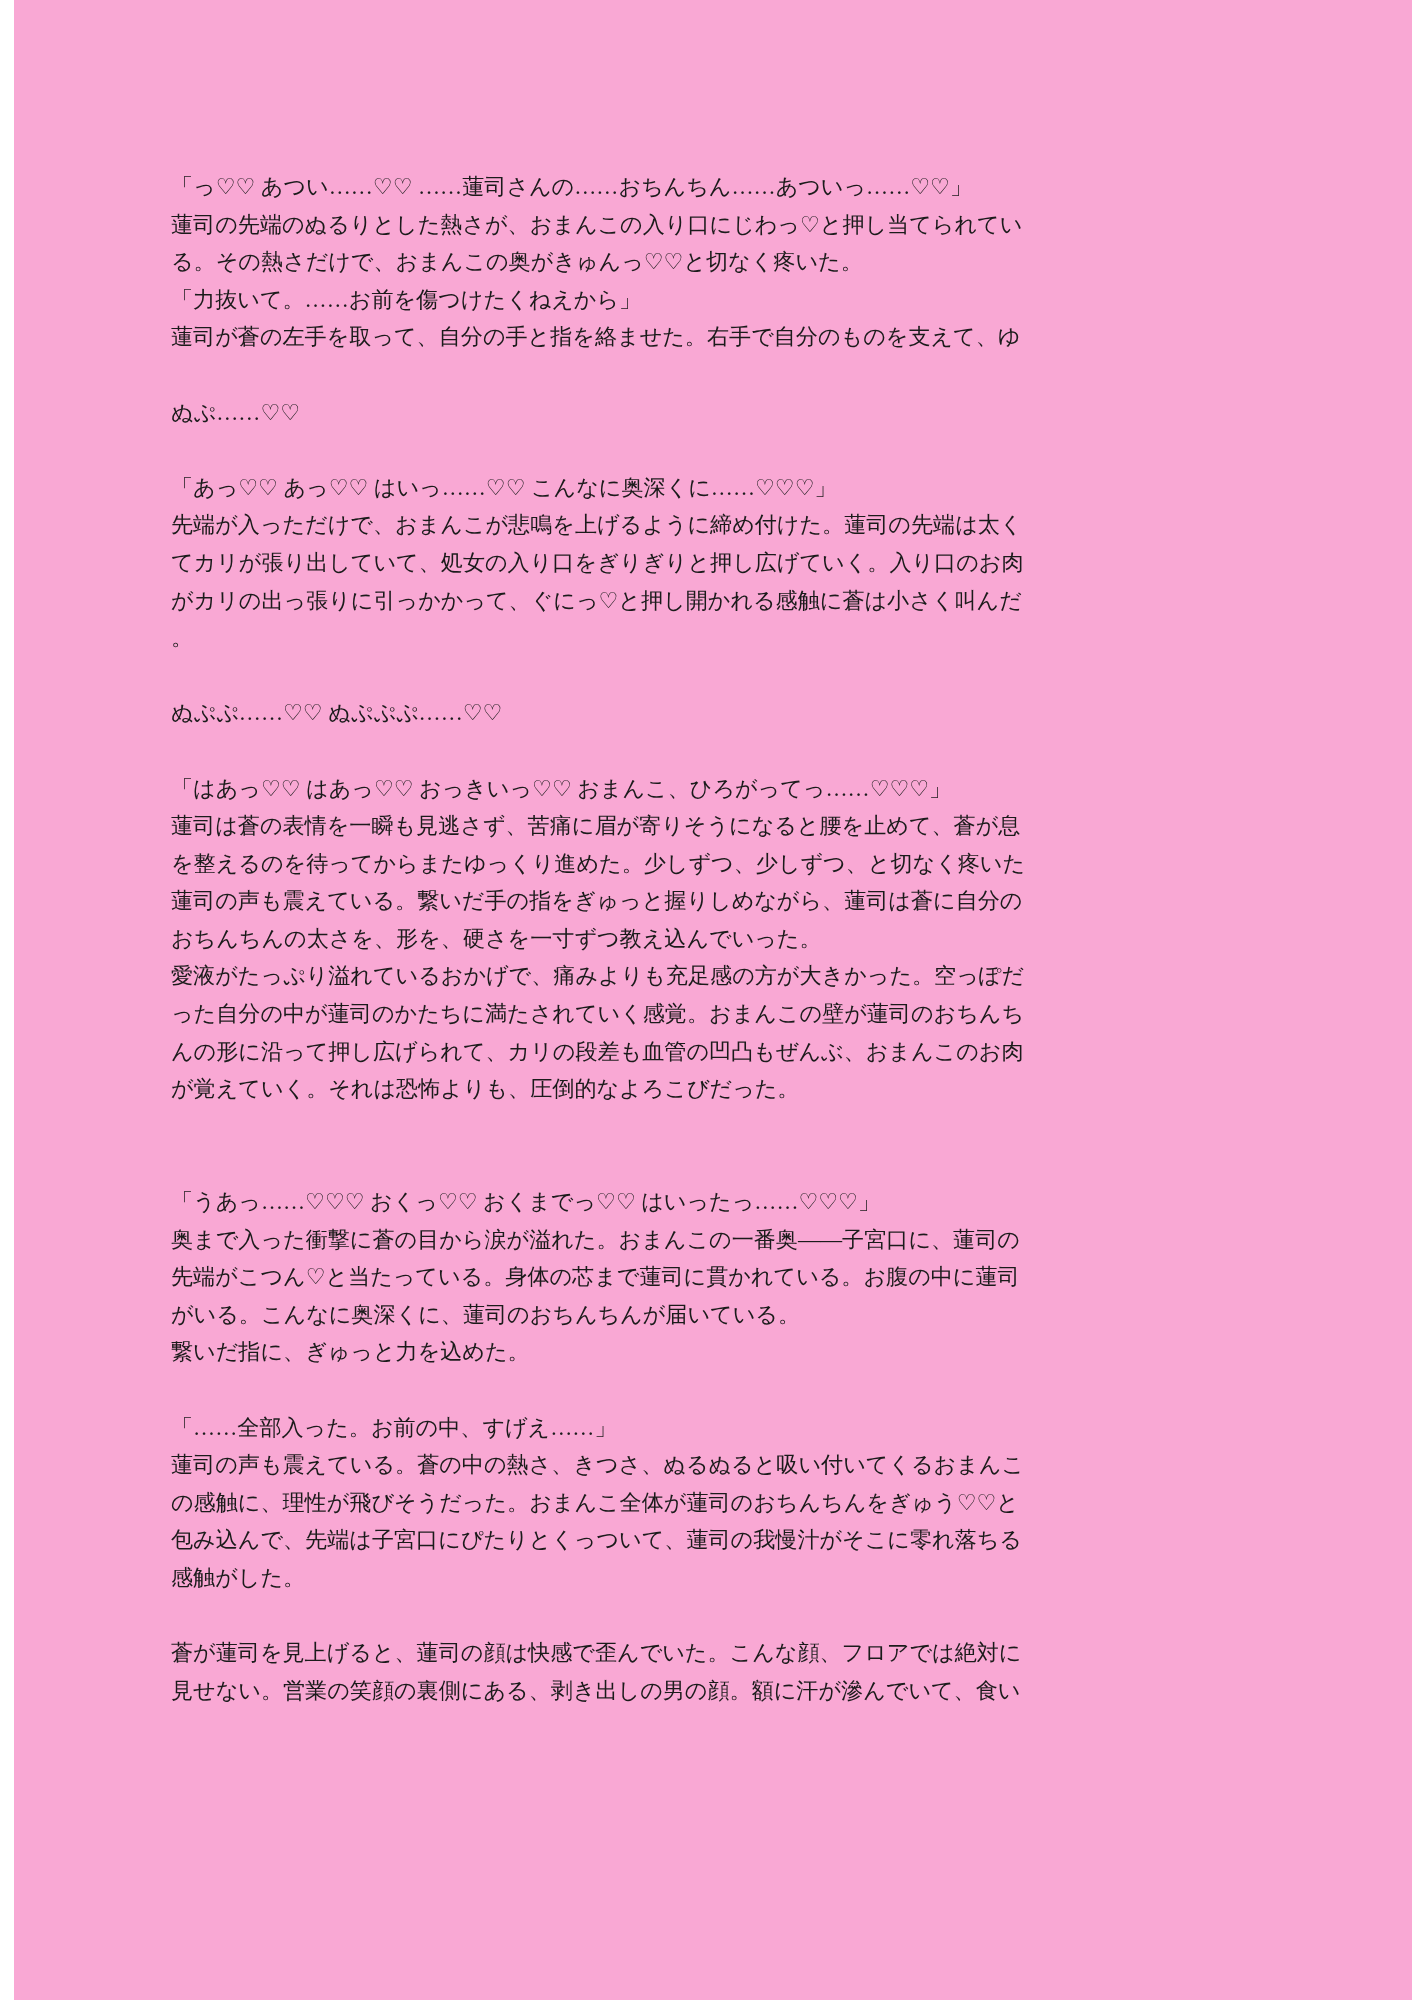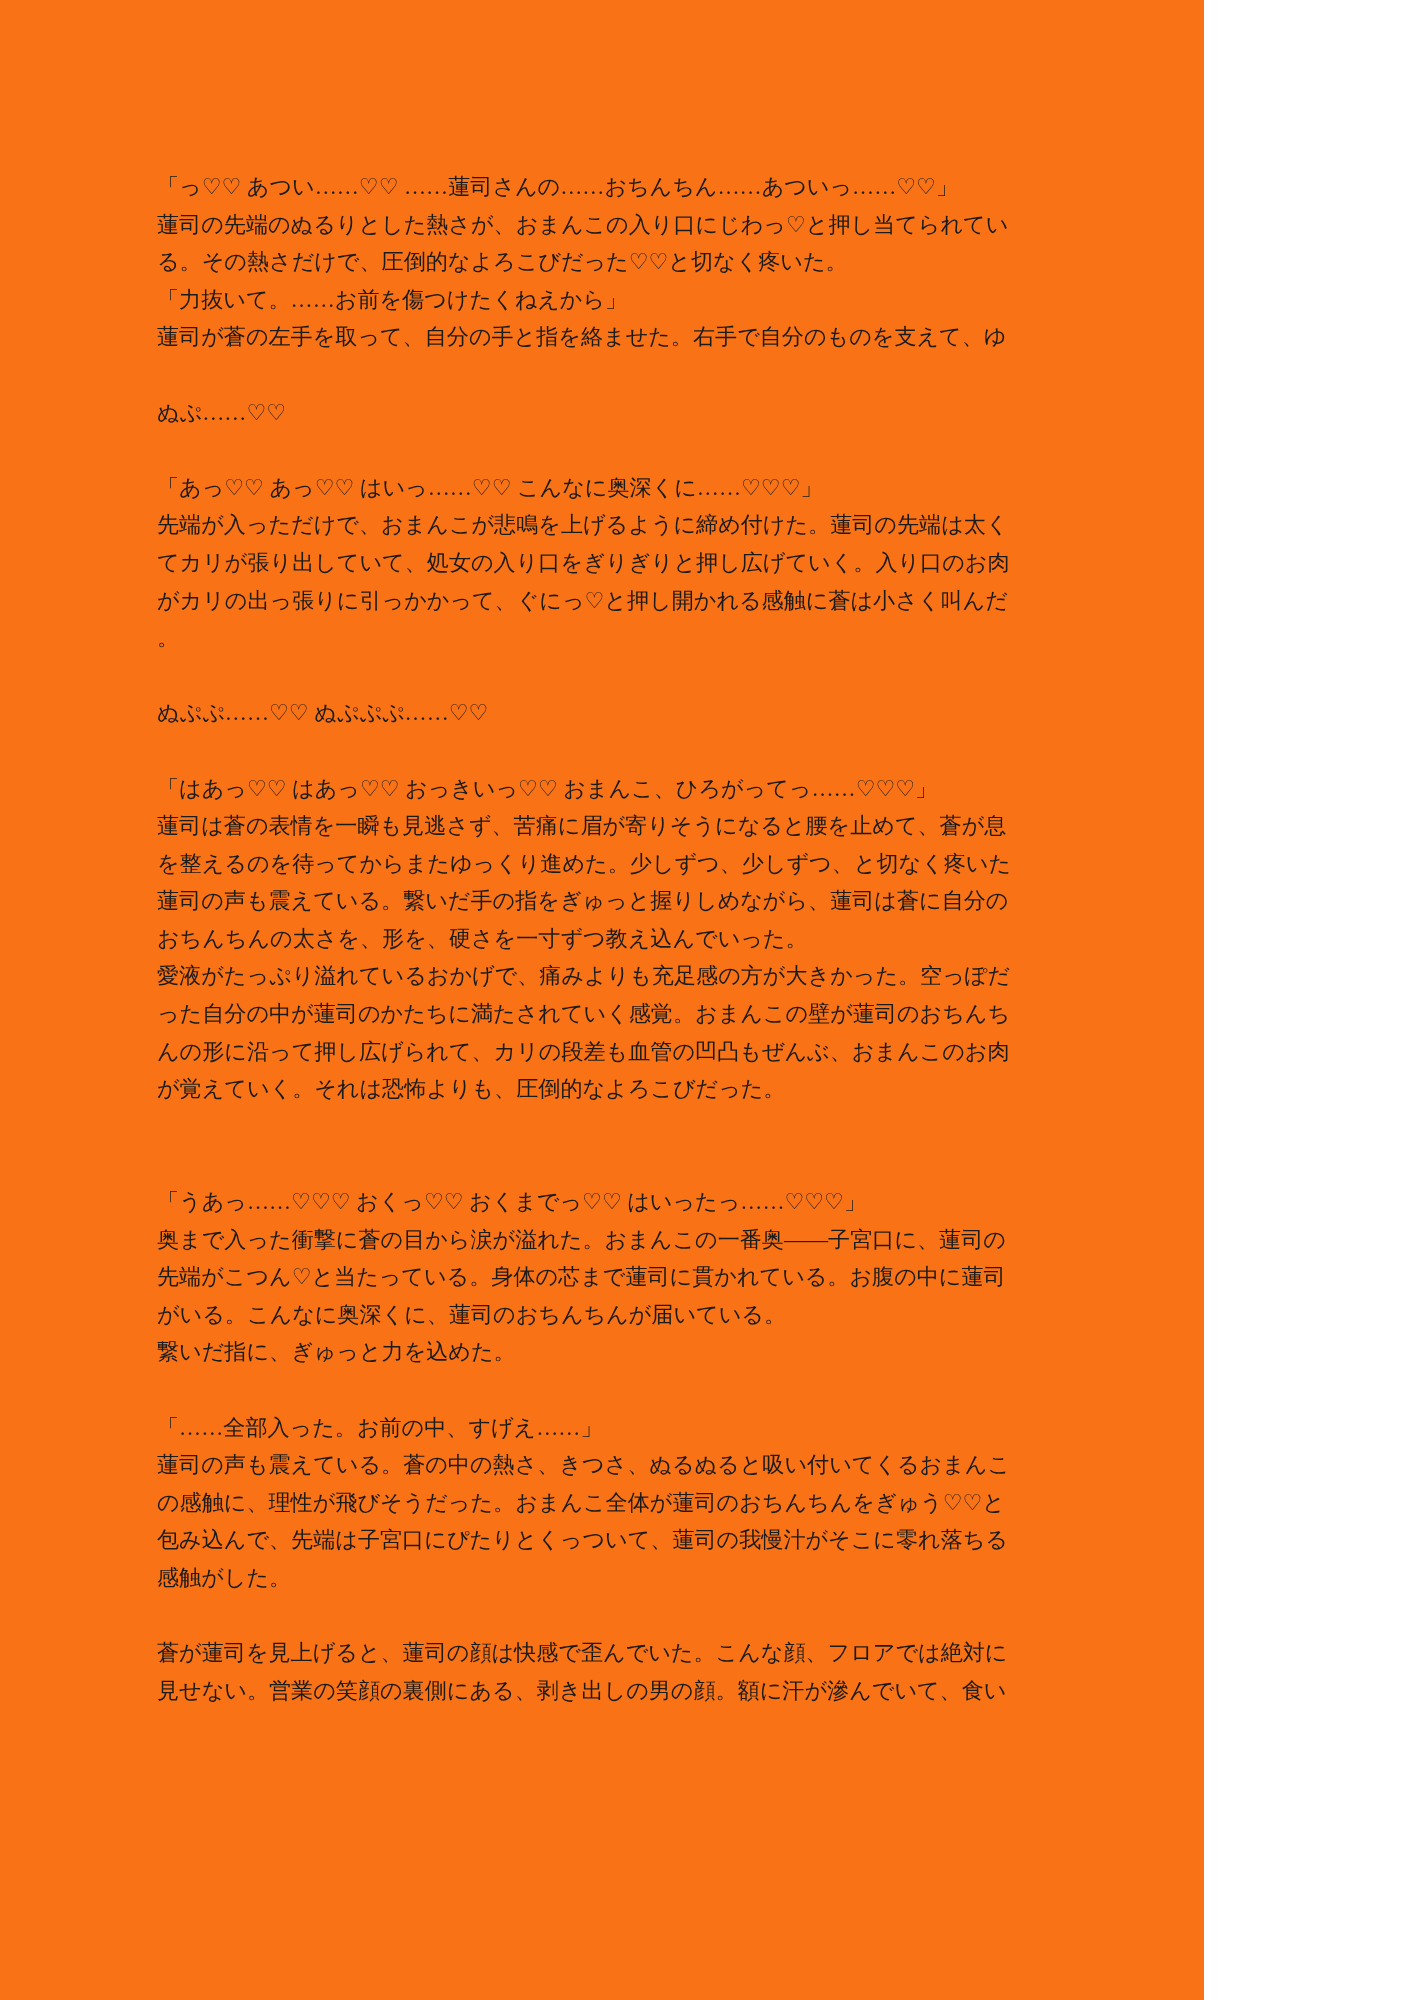--- a/index.html
+++ b/index.html
@@ -1,24 +1,25 @@
 <!DOCTYPE html>
 <html lang="ja"><head>
 <meta charset="utf-8">
 <style>
   html, body {
     margin: 0;
     padding: 0;
   }
   .page {
     position: relative;
-    width: 1204px;
+    width: 1398px;
     height: 2000px;
-    background: #f97316;
+    background: #f9a8d4;
     overflow: hidden;
+    margin-left: 14px;
   }
   .text-block {
     position: absolute;
     left: 157px;
     top: 168px;
     width: 1108px;
     font-family: "Liberation Serif", "DejaVu Serif", serif;
     font-size: 22.1px;
     line-height: 37.6px;
     color: #1b1b1b;
@@ -30,21 +31,21 @@
     overflow: visible;
   }
 </style>
 </head>
 <body>
 
 <div class="page">
   <div class="text-block">
       <div class="line">「っ♡♡ あつい……♡♡ ……蓮司さんの……おちんちん……あついっ……♡♡」</div>
       <div class="line">蓮司の先端のぬるりとした熱さが、おまんこの入り口にじわっ♡と押し当てられてい</div>
-      <div class="line">る。その熱さだけで、圧倒的なよろこびだった♡♡と切なく疼いた。</div>
+      <div class="line">る。その熱さだけで、おまんこの奥がきゅんっ♡♡と切なく疼いた。</div>
       <div class="line">「力抜いて。……お前を傷つけたくねえから」</div>
       <div class="line">蓮司が蒼の左手を取って、自分の手と指を絡ませた。右手で自分のものを支えて、ゆ</div>
       <div class="line">&nbsp;</div>
       <div class="line">ぬぷ……♡♡</div>
       <div class="line">&nbsp;</div>
       <div class="line">「あっ♡♡ あっ♡♡ はいっ……♡♡ こんなに奥深くに……♡♡♡」</div>
       <div class="line">先端が入っただけで、おまんこが悲鳴を上げるように締め付けた。蓮司の先端は太く</div>
       <div class="line">てカリが張り出していて、処女の入り口をぎりぎりと押し広げていく。入り口のお肉</div>
       <div class="line">がカリの出っ張りに引っかかって、ぐにっ♡と押し開かれる感触に蒼は小さく叫んだ</div>
       <div class="line">。</div>

